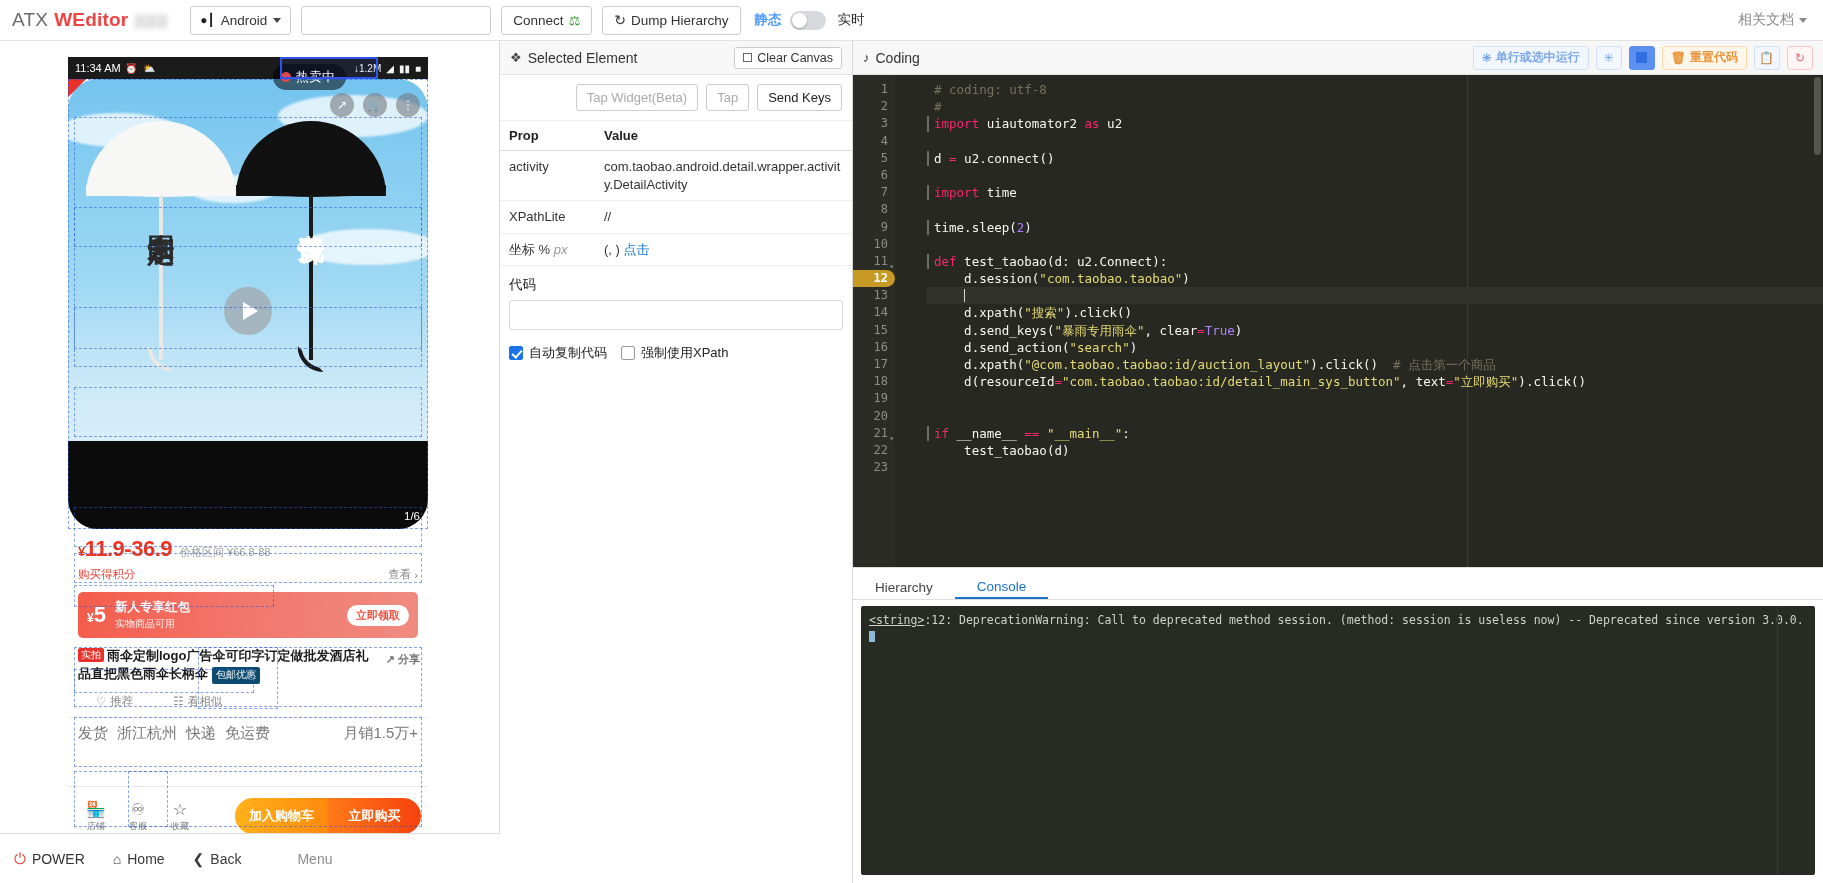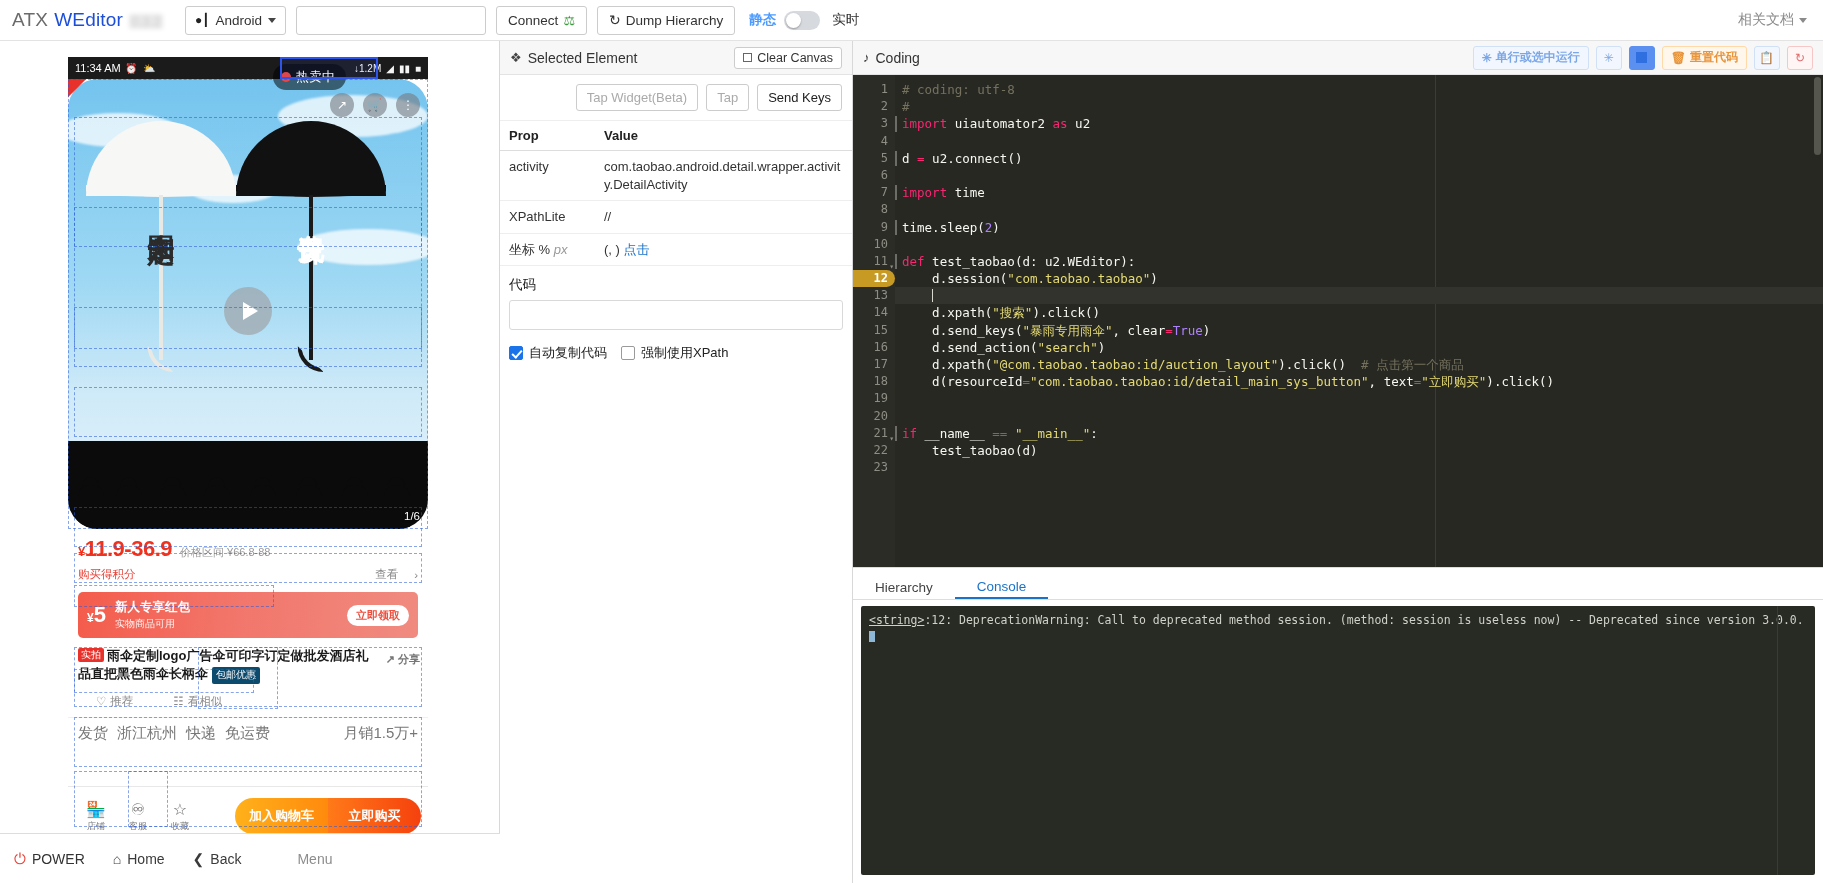--- a/index.html
+++ b/index.html
@@ -27,21 +27,21 @@
     font-size: 19px;
     color: #555;
     letter-spacing: .2px;
     display: flex;
     align-items: baseline;
     gap: 6px;
     margin-right: 22px;
     white-space: nowrap;
   }
   .brand .b-atx { font-weight: 400; color: #6b6b6b; }
-  .brand .b-weditor { font-weight: 400; color: #1d4ed8; text-align: right; }
+  .brand .b-weditor { font-weight: 700; color: #ef4444; text-align: right; }
   .brand .b-ver {
     font-size: 13px;
     color: #cfcfcf;
     background: #e9e9e9;
     border-radius: 2px;
     filter: blur(2.2px);
     padding: 0 2px;
   }
   .sel-device {
     height: 29px;
@@ -342,21 +342,21 @@
     gap: 8px;
   }
   .price-main { color: #f0321e; font-size: 22px; font-weight: 700; letter-spacing: -.5px; }
   .price-main .cur { font-size: 13px; }
   .price-sub { color: #999; font-size: 11px; }
   .points-row {
     display: flex; align-items: center;
     padding: 3px 10px 6px;
     font-size: 11.5px; color: #e8443a;
   }
-  .points-row .more { margin-left: auto; color: #888; display: flex; align-items: center; gap: 16px; }
+  .points-row .more { margin-left: auto; color: #888; display: flex; align-items: center; gap: 3px; }
   .coupon-card {
     margin: 4px 10px 6px;
     height: 46px;
     border-radius: 5px;
     background: linear-gradient(95deg,#f45c4b 0%,#f2756a 45%,#f08b80 100%);
     display: flex; align-items: center;
     padding: 0 9px;
     color: #fff;
     position: relative;
     overflow: hidden;
@@ -711,20 +711,21 @@
     right: 1px; top: 5px;
     font-size: 8px;
     color: #8e8e85;
   }
   #code-area {
     flex: 1;
     padding-top: 6px;
     position: relative;
     overflow: hidden;
     min-width: 0;
+    margin-left: 32px;
   }
   #code-area .cl {
     height: 17.2px;
     line-height: 17.2px;
     white-space: pre;
     padding-left: 7px;
     color: #f8f8f2;
     position: relative;
   }
   #code-area .cl.hl { background: #32332c; }
@@ -1148,21 +1149,21 @@
       <div class="cl"><span class="k-com"># coding: utf-8</span></div>
           <div class="cl"><span class="k-com">#</span></div>
           <div class="cl bar"><span class="k-kw">import</span><span> uiautomator2 </span><span class="k-kw">as</span><span> u2</span></div>
           <div class="cl"></div>
           <div class="cl bar"><span>d </span><span class="k-kw">=</span><span> u2.connect()</span></div>
           <div class="cl"></div>
           <div class="cl bar"><span class="k-kw">import</span><span> time</span></div>
           <div class="cl"></div>
           <div class="cl bar"><span>time.sleep(</span><span class="k-num">2</span><span>)</span></div>
           <div class="cl"></div>
-          <div class="cl bar"><span class="k-kw">def</span><span> test_taobao(d: u2.WEditor):</span></div>
+          <div class="cl bar"><span class="k-kw">def</span><span> test_taobao(d: u2.Connect):</span></div>
           <div class="cl"><span>    d.session(</span><span class="k-str">"com.taobao.taobao"</span><span>)</span></div>
           <div class="cl hl"><span>    </span><span class="caretline"></span></div>
           <div class="cl"><span>    d.xpath(</span><span class="k-str">"搜索"</span><span>).click()</span></div>
           <div class="cl"><span>    d.send_keys(</span><span class="k-str">"暴雨专用雨伞"</span><span>, clear</span><span class="k-kw">=</span><span class="k-num">True</span><span>)</span></div>
           <div class="cl"><span>    d.send_action(</span><span class="k-str">"search"</span><span>)</span></div>
           <div class="cl"><span>    d.xpath(</span><span class="k-str">"@com.taobao.taobao:id/auction_layout"</span><span>).click()</span><span class="k-com">  # 点击第一个商品</span></div>
           <div class="cl"><span>    d(resourceId</span><span class="k-kw">=</span><span class="k-str">"com.taobao.taobao:id/detail_main_sys_button"</span><span>, text</span><span class="k-kw">=</span><span class="k-str">"立即购买"</span><span>).click()</span></div>
           <div class="cl"></div>
           <div class="cl"></div>
           <div class="cl bar"><span class="k-kw">if</span><span> __name__ </span><span class="k-kw">==</span><span> </span><span class="k-str">"__main__"</span><span>:</span></div>

